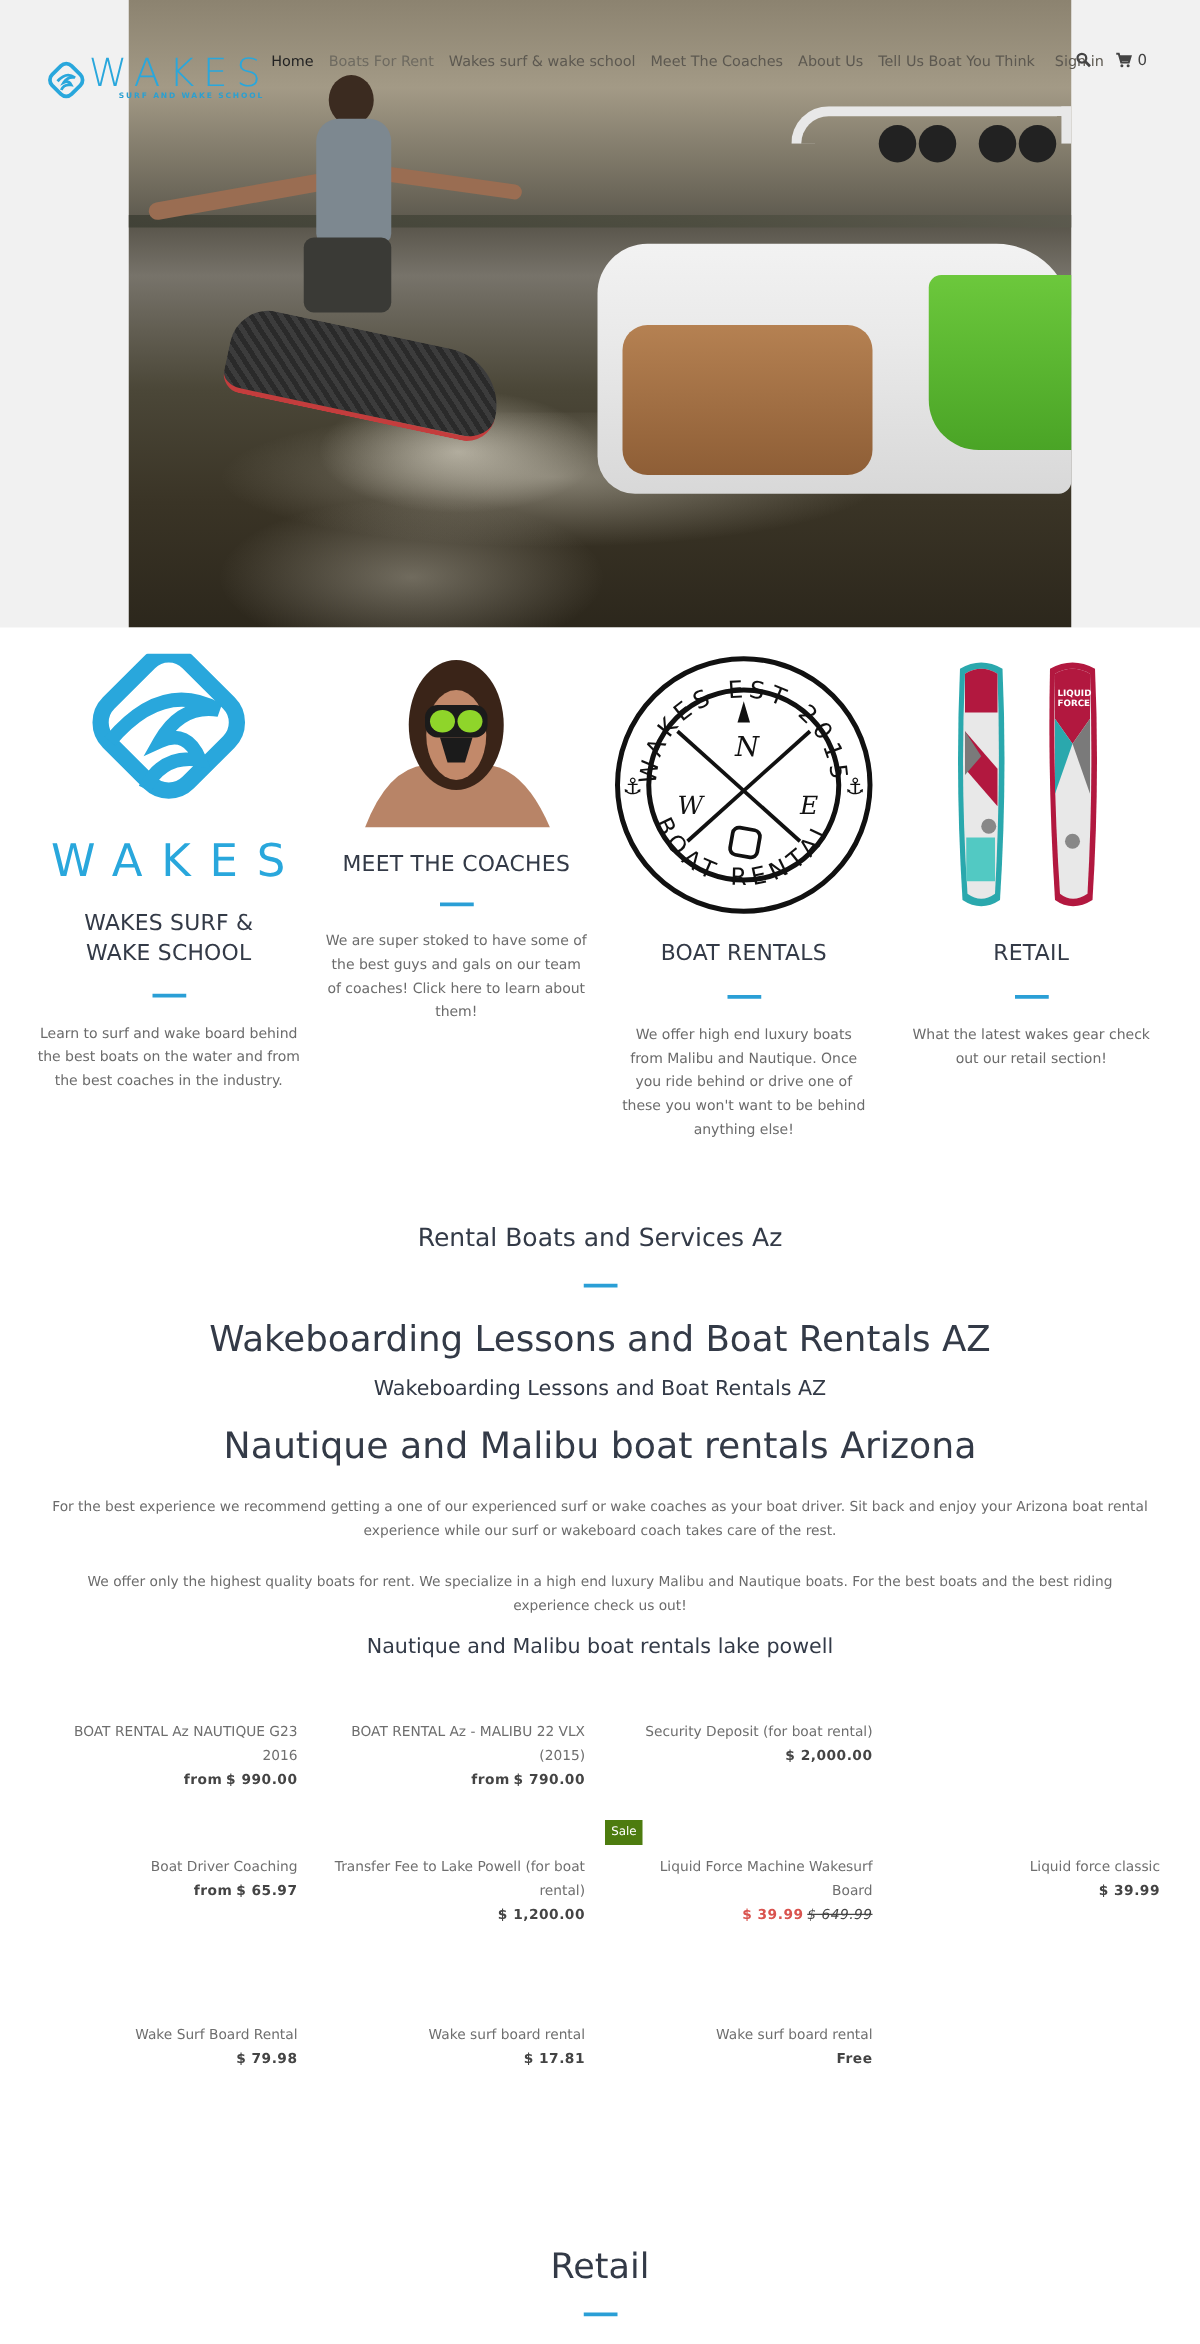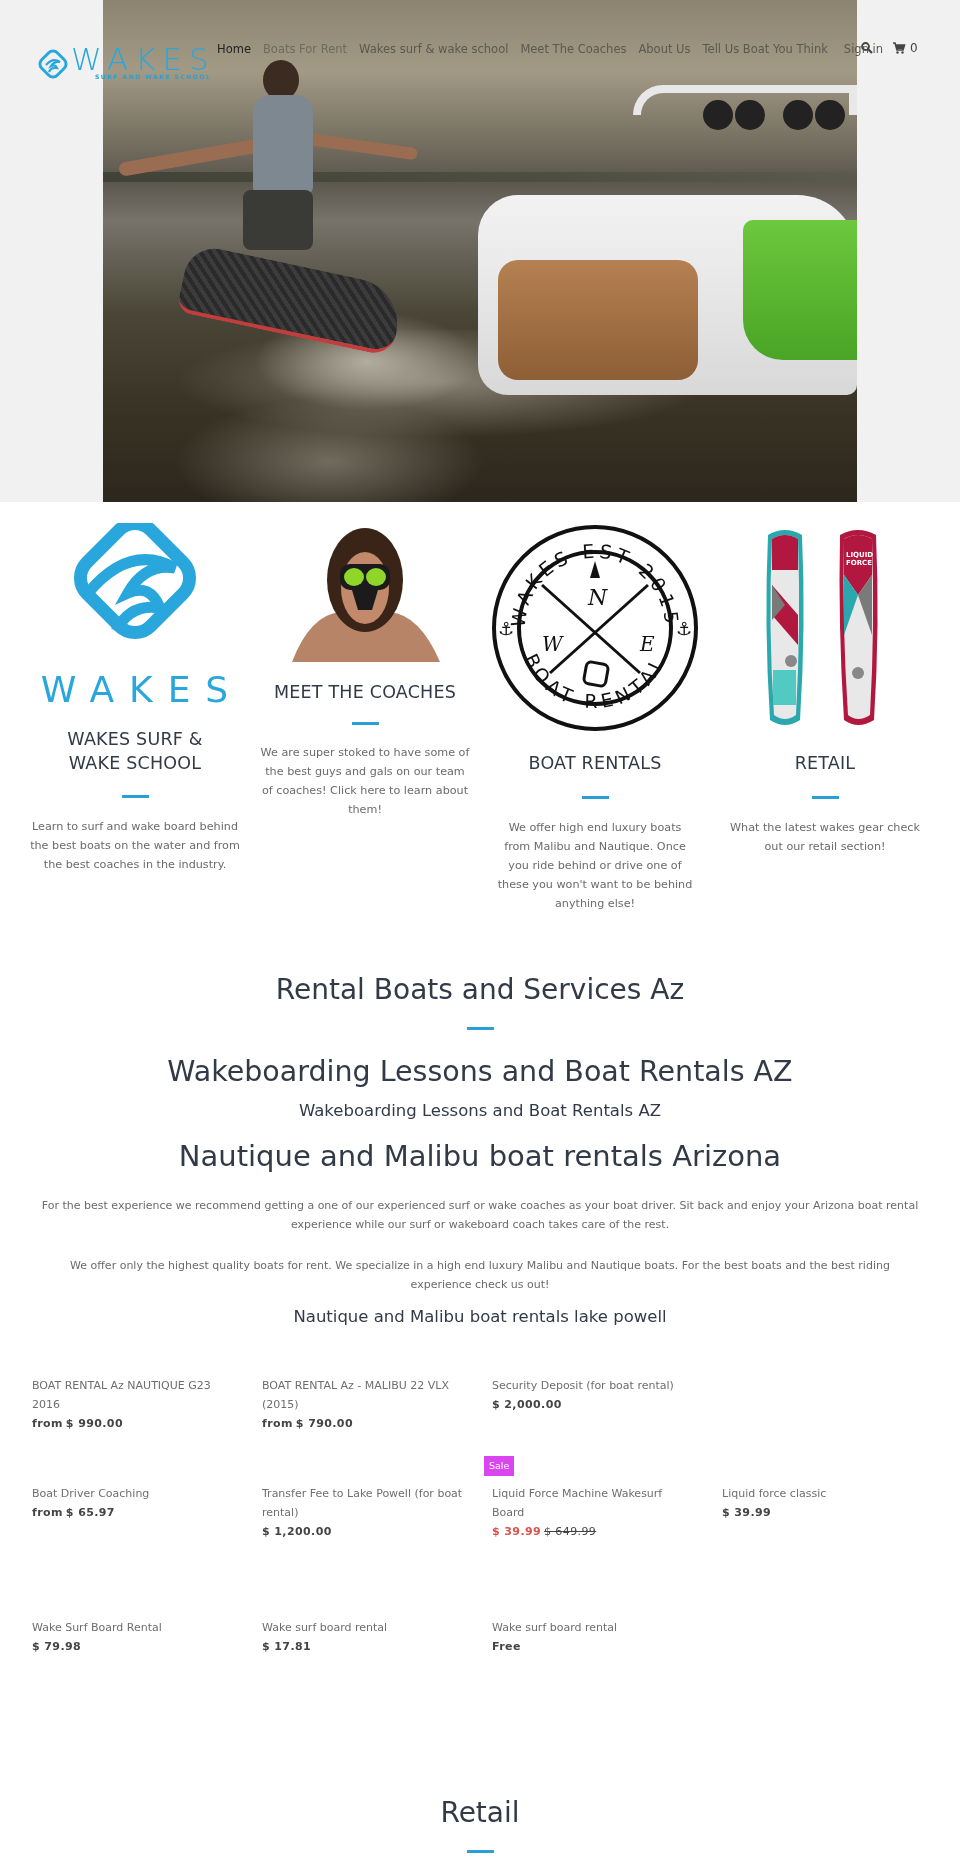--- a/index.html
+++ b/index.html
@@ -67,40 +67,40 @@
   .f3 .accent { margin-top: 21px; }
   .f3 p { margin-top: 19px; padding: 0 14px; }
 
   .f4 .feature-img { height: 215px; }
   .f4 h3 { margin-top: 16px; }
   .f4 .accent { margin-top: 21px; }
   .f4 p { margin-top: 19px; }
 
   
   .about { text-align: center; margin-top: 60px; padding: 0 40px; }
-  .about h2 { font-weight: normal; font-size: 28px; color: #333a47; line-height: 34px; }
+  .about h2 { font-weight: normal; font-size: 20px; color: #333a47; line-height: 34px; }
   .about .accent { margin-top: 20px; }
   .about h1 { font-weight: normal; font-size: 28.5px; color: #333a47; margin-top: 24px; line-height: 36px; }
   .about h3 { font-weight: normal; font-size: 16.5px; color: #333a47; margin-top: 10px; line-height: 22px; }
   .about h2.sub { font-size: 29px; margin-top: 16px; line-height: 36px; }
   .about p { font-size: 11px; line-height: 19px; color: #6b6b6b; margin-top: 22px; }
   .about h4 { font-weight: normal; font-size: 16.5px; color: #333a47; margin-top: 12px; line-height: 22px; }
 
   
   .products { display: flex; flex-wrap: wrap; width: 960px; padding: 0 20px; margin-top: 48px; }
-  .product { width: 230px; text-align: left; position: relative; padding: 0 12px; }
+  .product { width: 230px; text-align: right; position: relative; padding: 0 12px; }
   .product-name { font-size: 11px; line-height: 19px; color: #6e6e6e; }
   .product-price { font-size: 11px; line-height: 19px; color: #444; font-weight: bold; letter-spacing: .4px; }
   .product-price .from { margin-right: 3px; }
   .product-price .sale { color: #d9534f; }
-  .product-price .compare { text-decoration: line-through; font-weight: normal; color: #444; margin-left: 3px; }
+  .product-price .compare { text-decoration: line-through; font-style: italic; font-weight: normal; color: #444; margin-left: 3px; }
   .row1 .product { height: 108px; }
   .row2 .product { height: 134px; }
   .row3 .product { height: 134px; }
-  .sale-badge { position: absolute; left: 4px; top: -28px; background: #d946ef; color: #fff; font-size: 9.5px; padding: 4px 5px; line-height: 12px; }
+  .sale-badge { position: absolute; left: 4px; top: -28px; background: #4d7c0f; color: #fff; font-size: 9.5px; padding: 4px 5px; line-height: 12px; }
 
   
   .retail { text-align: center; margin-top: 44px; position: relative; height: 140px; }
   .retail h2 { font-weight: normal; font-size: 28px; color: #333a47; line-height: 34px; }
   .retail .accent { margin-top: 20px; }
 </style>
 </head>
 <body>
 
 <section class="hero">

